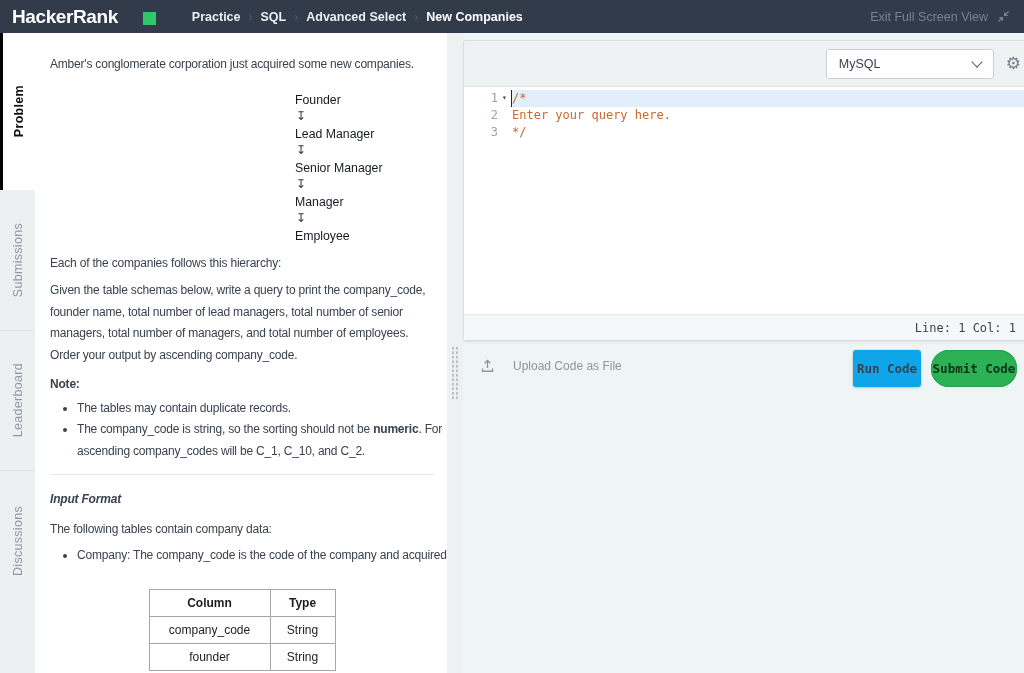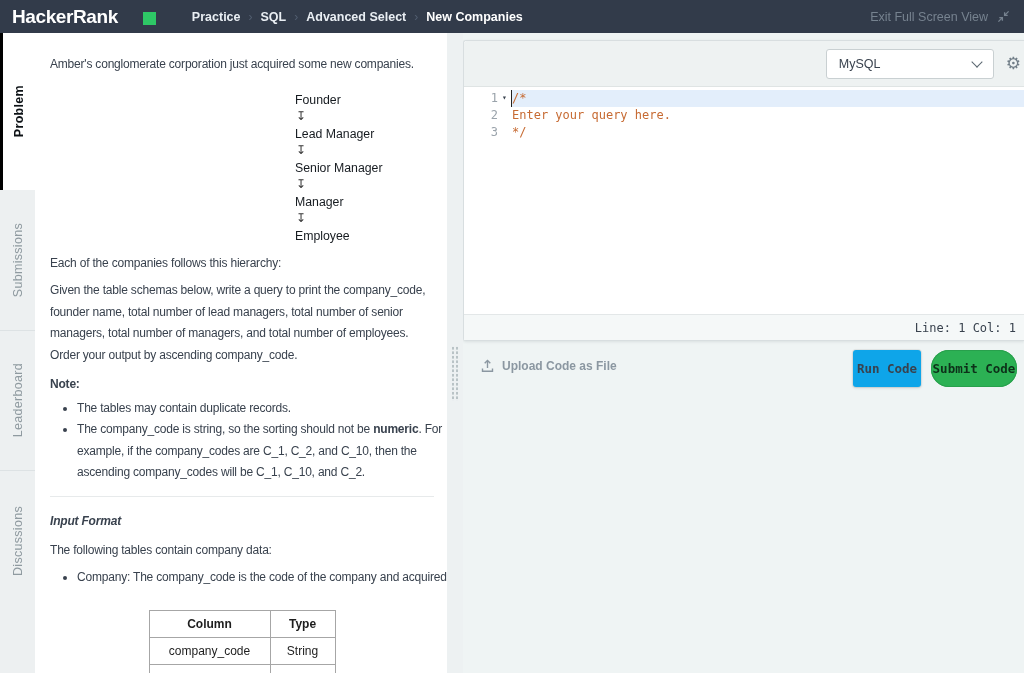--- a/index.html
+++ b/index.html
@@ -77,22 +77,22 @@
   .fold{width:13px;flex:none;text-align:center;font-size:8px;color:#39424e;line-height:16px;}
   .codetext{flex:1;color:#c76b33;padding-left:1px;white-space:pre;}
   .cl.active .codetext{background:#e3eefb;border-left:1.4px solid #222;padding-left:0;}
 
   .status-bar{height:25px;flex:none;background:#f5f8f8;border-top:1px solid #e3e7e8;
     display:flex;align-items:center;justify-content:flex-end;padding-right:8px;
     font-family:"DejaVu Sans Mono",monospace;font-size:12px;color:#39424e;}
 
   
   .action-row{position:absolute;left:0;right:0;top:313px;height:46px;}
-  .upload{position:absolute;left:18px;top:13px;display:flex;align-items:center;gap:8px;
-    color:#8b97a1;font-size:12px;font-weight:700;cursor:pointer;}
+  .upload{position:absolute;left:18px;top:13px;display:flex;align-items:center;gap:19px;
+    color:#8b97a1;font-size:12px;font-weight:400;cursor:pointer;}
   .btn{position:absolute;top:4px;height:37px;border:0;border-radius:3px;
     font-family:"DejaVu Sans Mono",monospace;font-weight:700;font-size:12.5px;cursor:pointer;padding:0;}
   .btn-run{right:103px;width:68px;background:#0ea5e9;color:#39424e;
     box-shadow:0 0 0 1px rgba(0,0,0,.05),0 1px 3px rgba(0,0,0,.14);}
   .btn-submit{right:7px;width:86px;background:#2cb154;color:#0d3019;box-shadow:inset 0 0 0 1px #28a04c;border-radius:18px;}
 </style>
 </head>
 <body>
 
 <div class="app">
@@ -159,21 +159,20 @@
       <div class="nw">Order your output by ascending company_code.</div>
     </div>
 
     <div class="h-bold">Note:</div>
     <ul>
       <li>
         <span class="nw">The tables may contain duplicate records.</span>
       </li>
       <li>
         <div class="nw"><span>The company_code is string, so the sorting should not be </span><b>numeric</b><span>. For</span></div>
-        <div class="nw">example, if the company_codes are C_1, C_2, and C_10, then the</div>
         <div class="nw">ascending company_codes will be C_1, C_10, and C_2.</div>
       </li>
     </ul>
 
     <hr class="divider">
 
     <div class="h-input">Input Format</div>
     <div class="if-intro nw">The following tables contain company data:</div>
     <ul class="single">
       <li>

